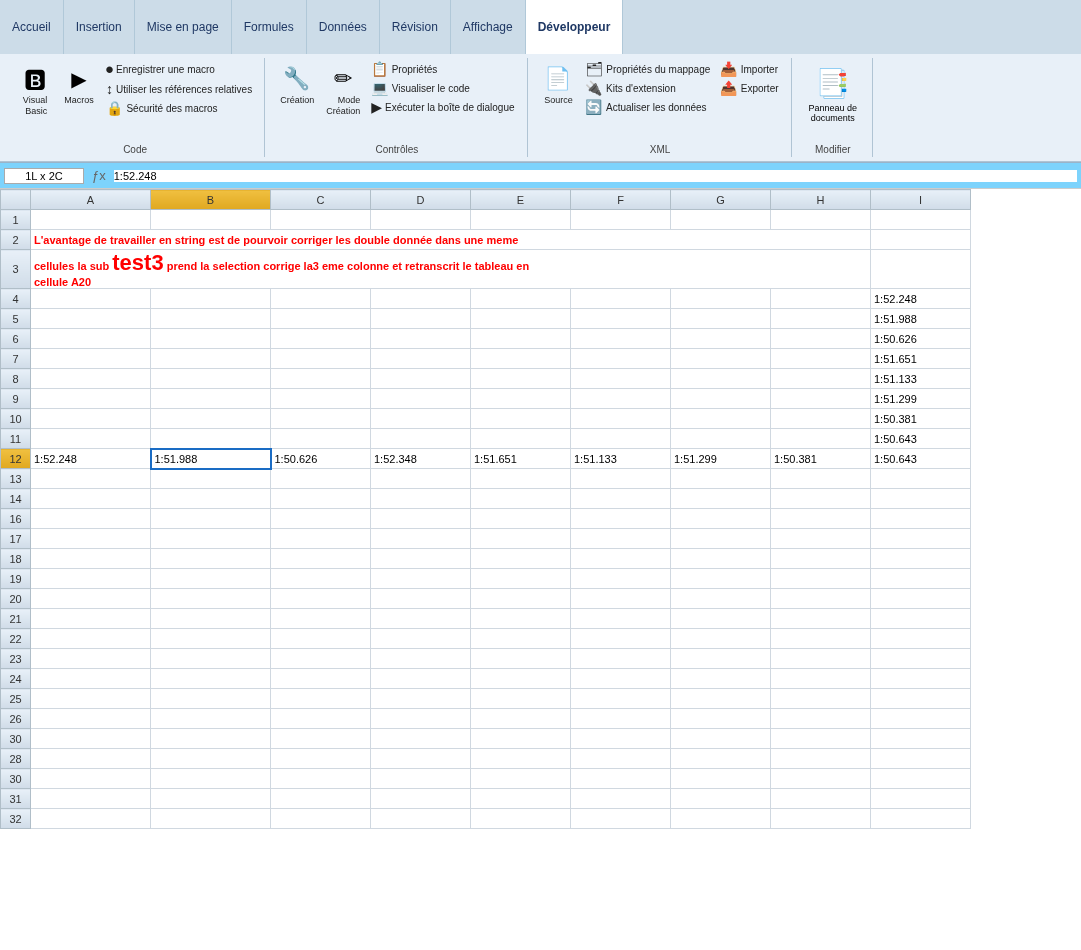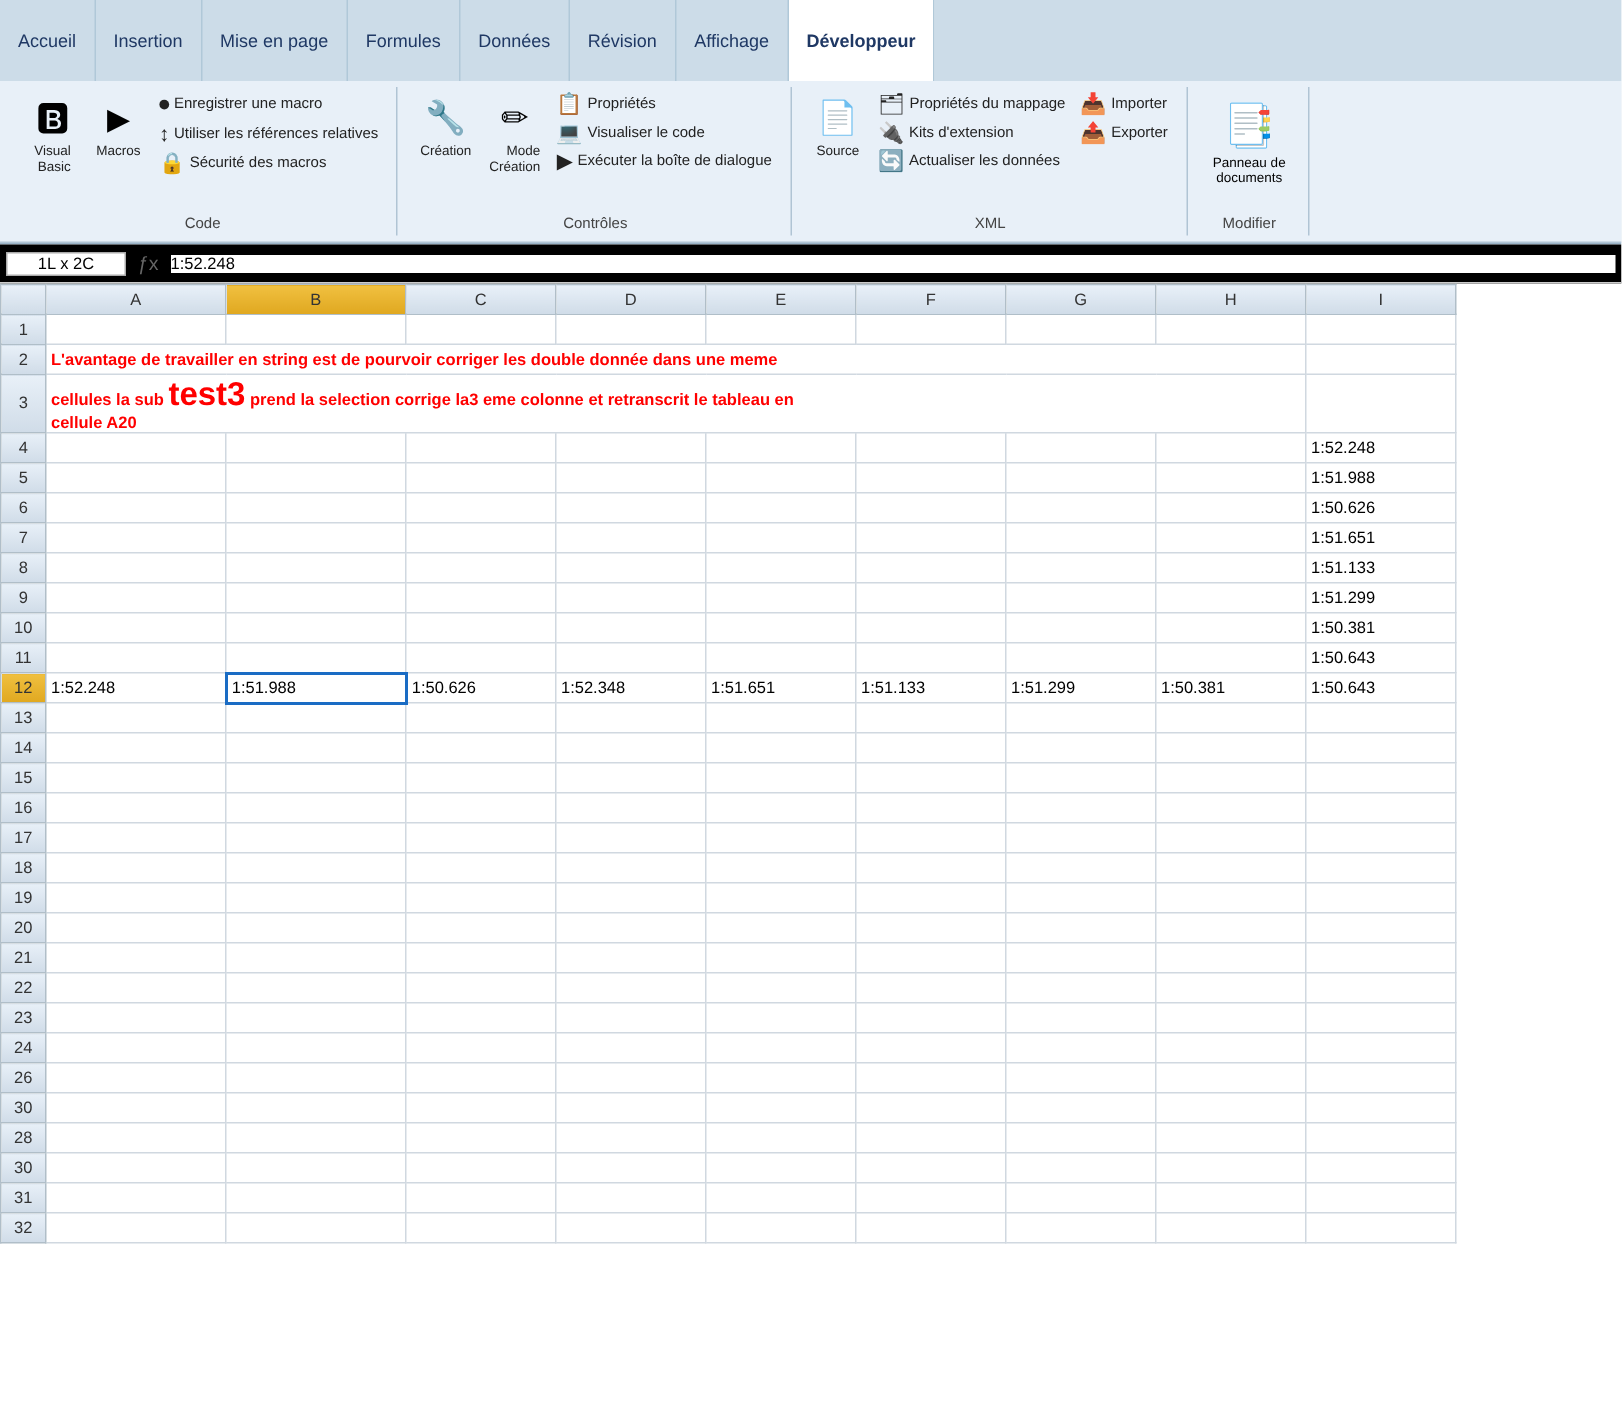--- a/index.html
+++ b/index.html
@@ -18,21 +18,21 @@
     .ribbon-btn .icon { width: 32px; height: 32px; display: flex; align-items: center; justify-content: center; font-size: 20px; }
     .ribbon-btn .label { font-size: 9px; text-align: right; color: #222; line-height: 1.2; }
     .ribbon-btn-small { display: flex; align-items: center; gap: 3px; padding: 1px 4px; cursor: pointer; font-size: 10px; color: #222; white-space: nowrap; }
     .ribbon-btn-small .icon-sm { font-size: 14px; }
     .small-group { display: flex; flex-direction: column; gap: 1px; justify-content: center; }
     .ribbon-btn-large { display: flex; flex-direction: column; align-items: center; padding: 4px 6px; cursor: pointer; border: 1px solid transparent; border-radius: 2px; }
     .ribbon-btn-large .icon-lg { font-size: 28px; width: 36px; height: 36px; display: flex; align-items: center; justify-content: center; }
     .ribbon-btn-large .label { font-size: 9px; text-align: center; margin-top: 2px; }
 
     
-    .formula-bar { display: flex; align-items: center; border-bottom: 1px solid #ccc; background: #000000; padding: 2px 4px; gap: 4px; height: 26px; }
+    .formula-bar { display: flex; align-items: center; border-bottom: 1px solid #ccc; background: #7dd3fc; padding: 2px 4px; gap: 4px; height: 26px; }
     .name-box { width: 80px; border: 1px solid #aaa; padding: 1px 4px; font-size: 11px; text-align: center; }
     .formula-icon { font-size: 13px; color: #666; padding: 0 4px; }
     .formula-input { flex: 1; border: none; font-size: 11px; outline: none; }
 
     
     .spreadsheet { overflow: auto; height: calc(100vh - 145px); }
     table { border-collapse: collapse; width: max-content; }
     .col-header-row th { background: linear-gradient(to bottom, #e8f0f8, #d0dce8); border: 1px solid #b0bec8; text-align: center; font-size: 11px; font-weight: normal; color: #333; height: 20px; min-width: 100px; padding: 0 4px; position: sticky; top: 0; z-index: 10; }
     .col-header-row th.row-num-header { min-width: 30px; width: 30px; position: sticky; left: 0; z-index: 20; }
     td { border: 1px solid #d0d8e0; height: 20px; font-size: 11px; padding: 0 3px; white-space: nowrap; }
@@ -358,32 +358,20 @@
           <td class="col-b"></td>
           <td class="col-c"></td>
           <td class="col-d"></td>
           <td class="col-e"></td>
           <td class="col-f"></td>
           <td class="col-g"></td>
           <td class="col-h"></td>
           <td class="col-i"></td>
         </tr>
       <tr>
-          <td class="row-num">15</td>
-          <td class="col-a"></td>
-          <td class="col-b"></td>
-          <td class="col-c"></td>
-          <td class="col-d"></td>
-          <td class="col-e"></td>
-          <td class="col-f"></td>
-          <td class="col-g"></td>
-          <td class="col-h"></td>
-          <td class="col-i"></td>
-        </tr>
-      <tr>
           <td class="row-num">16</td>
           <td class="col-a"></td>
           <td class="col-b"></td>
           <td class="col-c"></td>
           <td class="col-d"></td>
           <td class="col-e"></td>
           <td class="col-f"></td>
           <td class="col-g"></td>
           <td class="col-h"></td>
           <td class="col-i"></td>
@@ -467,20 +455,32 @@
           <td class="col-c"></td>
           <td class="col-d"></td>
           <td class="col-e"></td>
           <td class="col-f"></td>
           <td class="col-g"></td>
           <td class="col-h"></td>
           <td class="col-i"></td>
         </tr>
       <tr>
           <td class="row-num">24</td>
+          <td class="col-a"></td>
+          <td class="col-b"></td>
+          <td class="col-c"></td>
+          <td class="col-d"></td>
+          <td class="col-e"></td>
+          <td class="col-f"></td>
+          <td class="col-g"></td>
+          <td class="col-h"></td>
+          <td class="col-i"></td>
+        </tr>
+      <tr>
+          <td class="row-num">25</td>
           <td class="col-a"></td>
           <td class="col-b"></td>
           <td class="col-c"></td>
           <td class="col-d"></td>
           <td class="col-e"></td>
           <td class="col-f"></td>
           <td class="col-g"></td>
           <td class="col-h"></td>
           <td class="col-i"></td>
         </tr>

